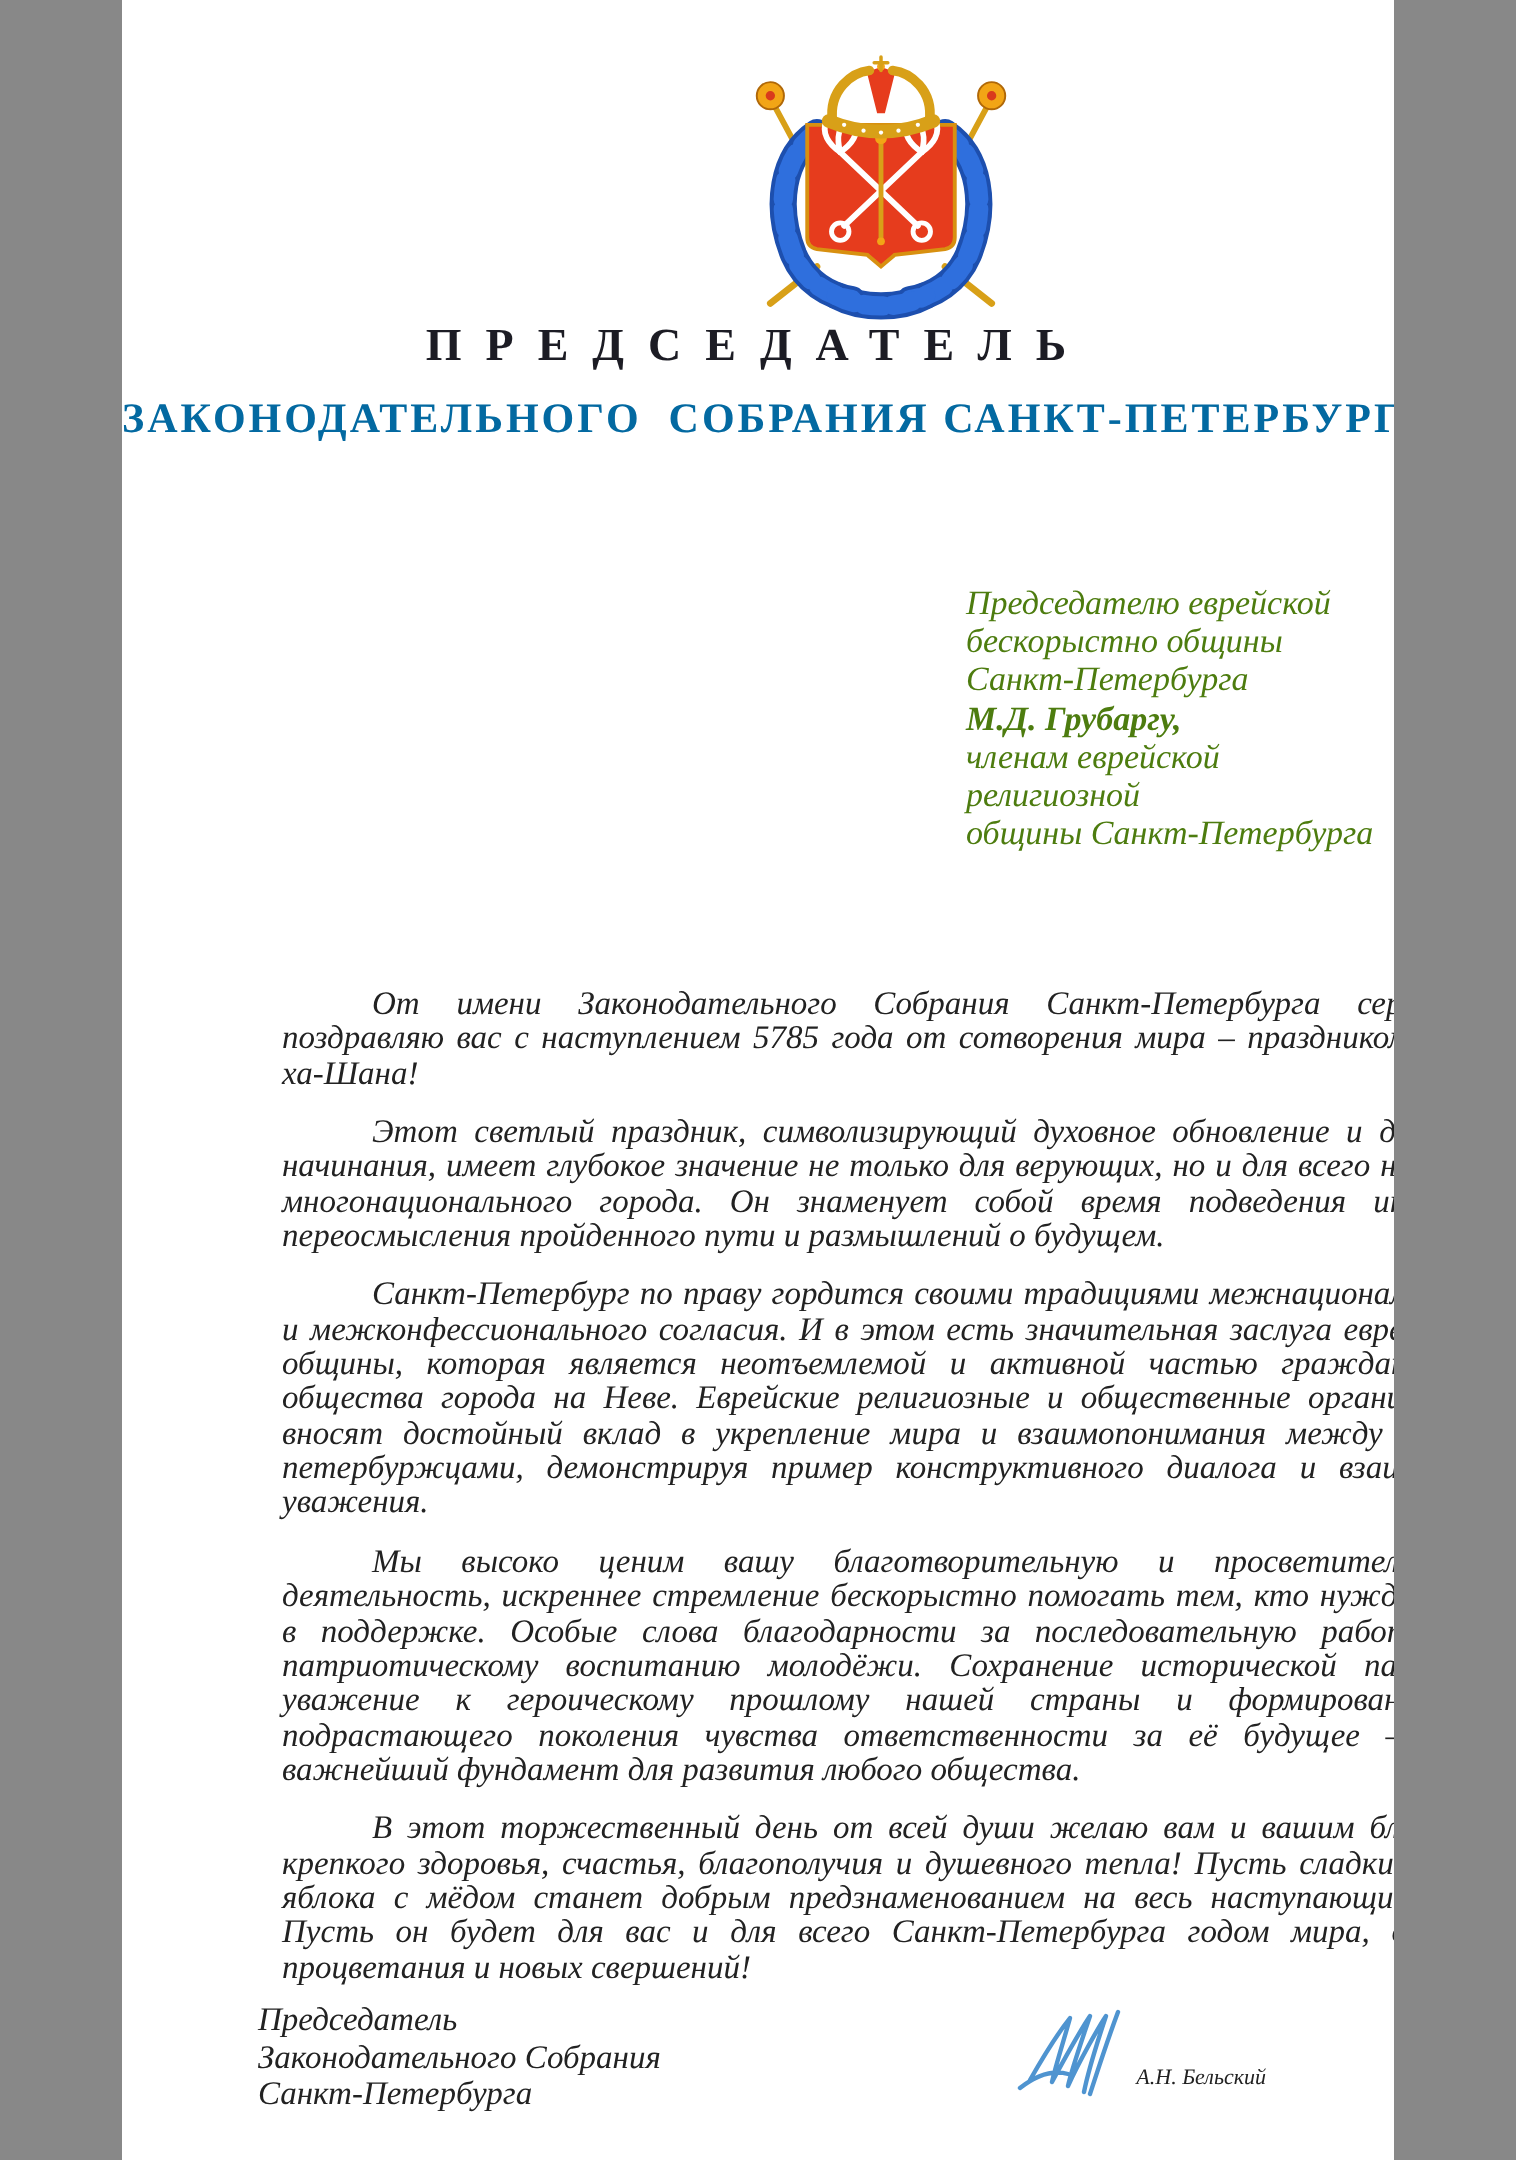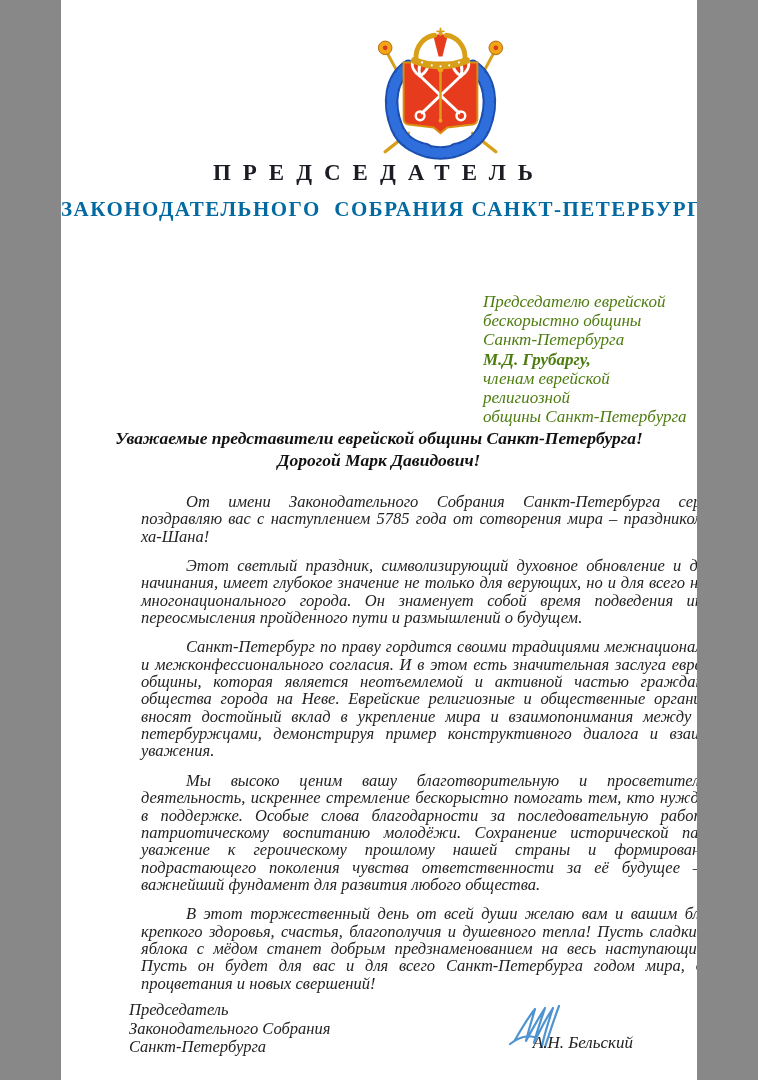--- a/index.html
+++ b/index.html
@@ -51,21 +51,21 @@
   .sign-title {
     position:absolute; left:68px; top:1001px;
     font-style:italic; font-size:16.5px; line-height:18.5px; color:#222;
   }
   .sign-ink {
     position:absolute; left:446px; top:1000px;
     width:76px; height:50px;
   }
   .sign-name {
     position:absolute; right:64px; top:1033px;
-    font-style:italic; font-size:17px; color:#222;
+    font-style:italic; font-size:11px; color:#222;
   }
   
   .c-shield { fill:#e63c1d; stroke:#d89010; stroke-width:2; }
   .c-ribbon-dark { stroke:#1d4fae; stroke-width:14; fill:none; stroke-linecap:round; }
   .c-ribbon { stroke:#2f6fdd; stroke-width:10; fill:none; stroke-linecap:round; stroke-dasharray:10 5; }
   .c-gold-stroke { stroke:#d8a018; fill:none; stroke-linecap:round; }
   .c-gold-fill { fill:#f2a516; }
   .c-anchor { stroke:#ffffff; fill:none; stroke-width:3; stroke-linecap:round; stroke-linejoin:round; }
 </style>
 </head>
@@ -141,24 +141,20 @@
 
   <div class="addressee">
     <div>Председателю еврейской</div>
     <div>бескорыстно общины</div>
     <div>Санкт-Петербурга</div>
     <div class="bold">М.Д. Грубаргу,</div>
     <div>членам еврейской религиозной</div>
     <div>общины Санкт-Петербурга</div>
   </div>
 
-  <div class="salutation">
-    <div>Уважаемые представители еврейской общины Санкт-Петербурга!</div>
-    <div>Дорогой Марк Давидович!</div>
-  </div>
 
   <div class="body-text">
     <p>От имени Законодательного Собрания Санкт-Петербурга сердечно поздравляю вас с наступлением 5785 года от сотворения мира – праздником Рош ха-Шана!</p>
     <p>Этот светлый праздник, символизирующий духовное обновление и добрые начинания, имеет глубокое значение не только для верующих, но и для всего нашего многонационального города. Он знаменует собой время подведения итогов, переосмысления пройденного пути и размышлений о будущем.</p>
     <p>Санкт-Петербург по праву гордится своими традициями межнационального и межконфессионального согласия. И в этом есть значительная заслуга еврейской общины, которая является неотъемлемой и активной частью гражданского общества города на Неве. Еврейские религиозные и общественные организации вносят достойный вклад в укрепление мира и взаимопонимания между всеми петербуржцами, демонстрируя пример конструктивного диалога и взаимного уважения.</p>
     <p>Мы высоко ценим вашу благотворительную и просветительскую деятельность, искреннее стремление бескорыстно помогать тем, кто нуждается в поддержке. Особые слова благодарности за последовательную работу по патриотическому воспитанию молодёжи. Сохранение исторической памяти, уважение к героическому прошлому нашей страны и формирование у подрастающего поколения чувства ответственности за её будущее – это важнейший фундамент для развития любого общества.</p>
     <p>В этот торжественный день от всей души желаю вам и вашим близким крепкого здоровья, счастья, благополучия и душевного тепла! Пусть сладкий вкус яблока с мёдом станет добрым предзнаменованием на весь наступающий год. Пусть он будет для вас и для всего Санкт-Петербурга годом мира, добра, процветания и новых свершений!</p>
   </div>
 
   <div class="sign-title">

